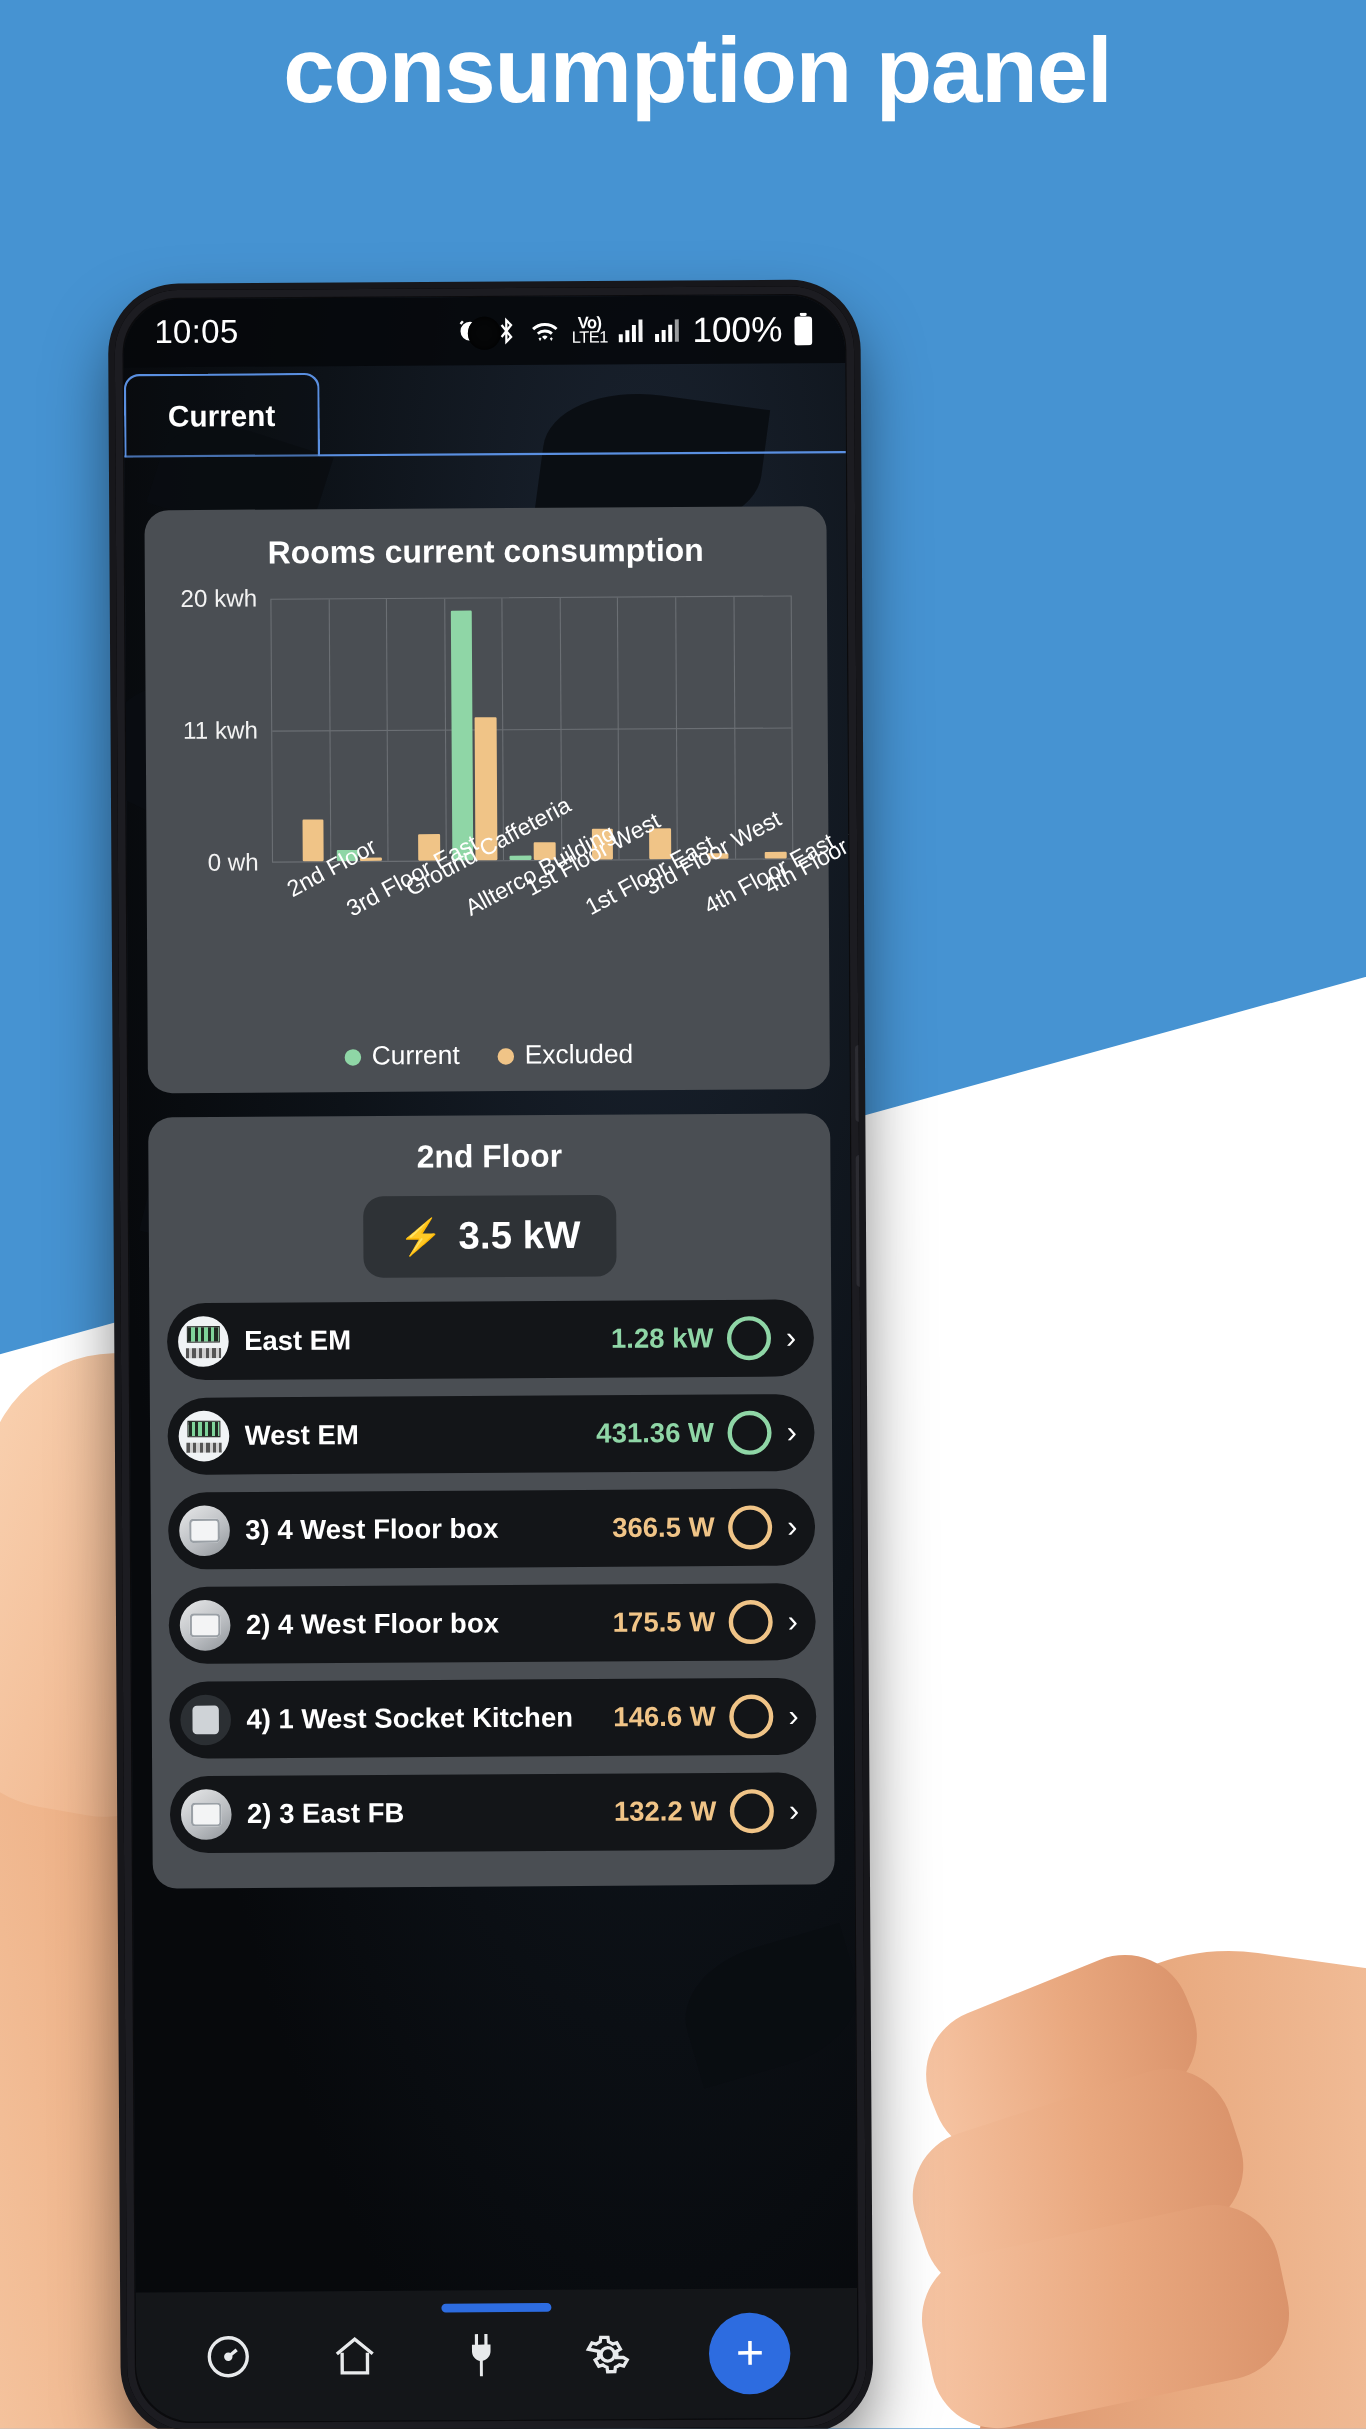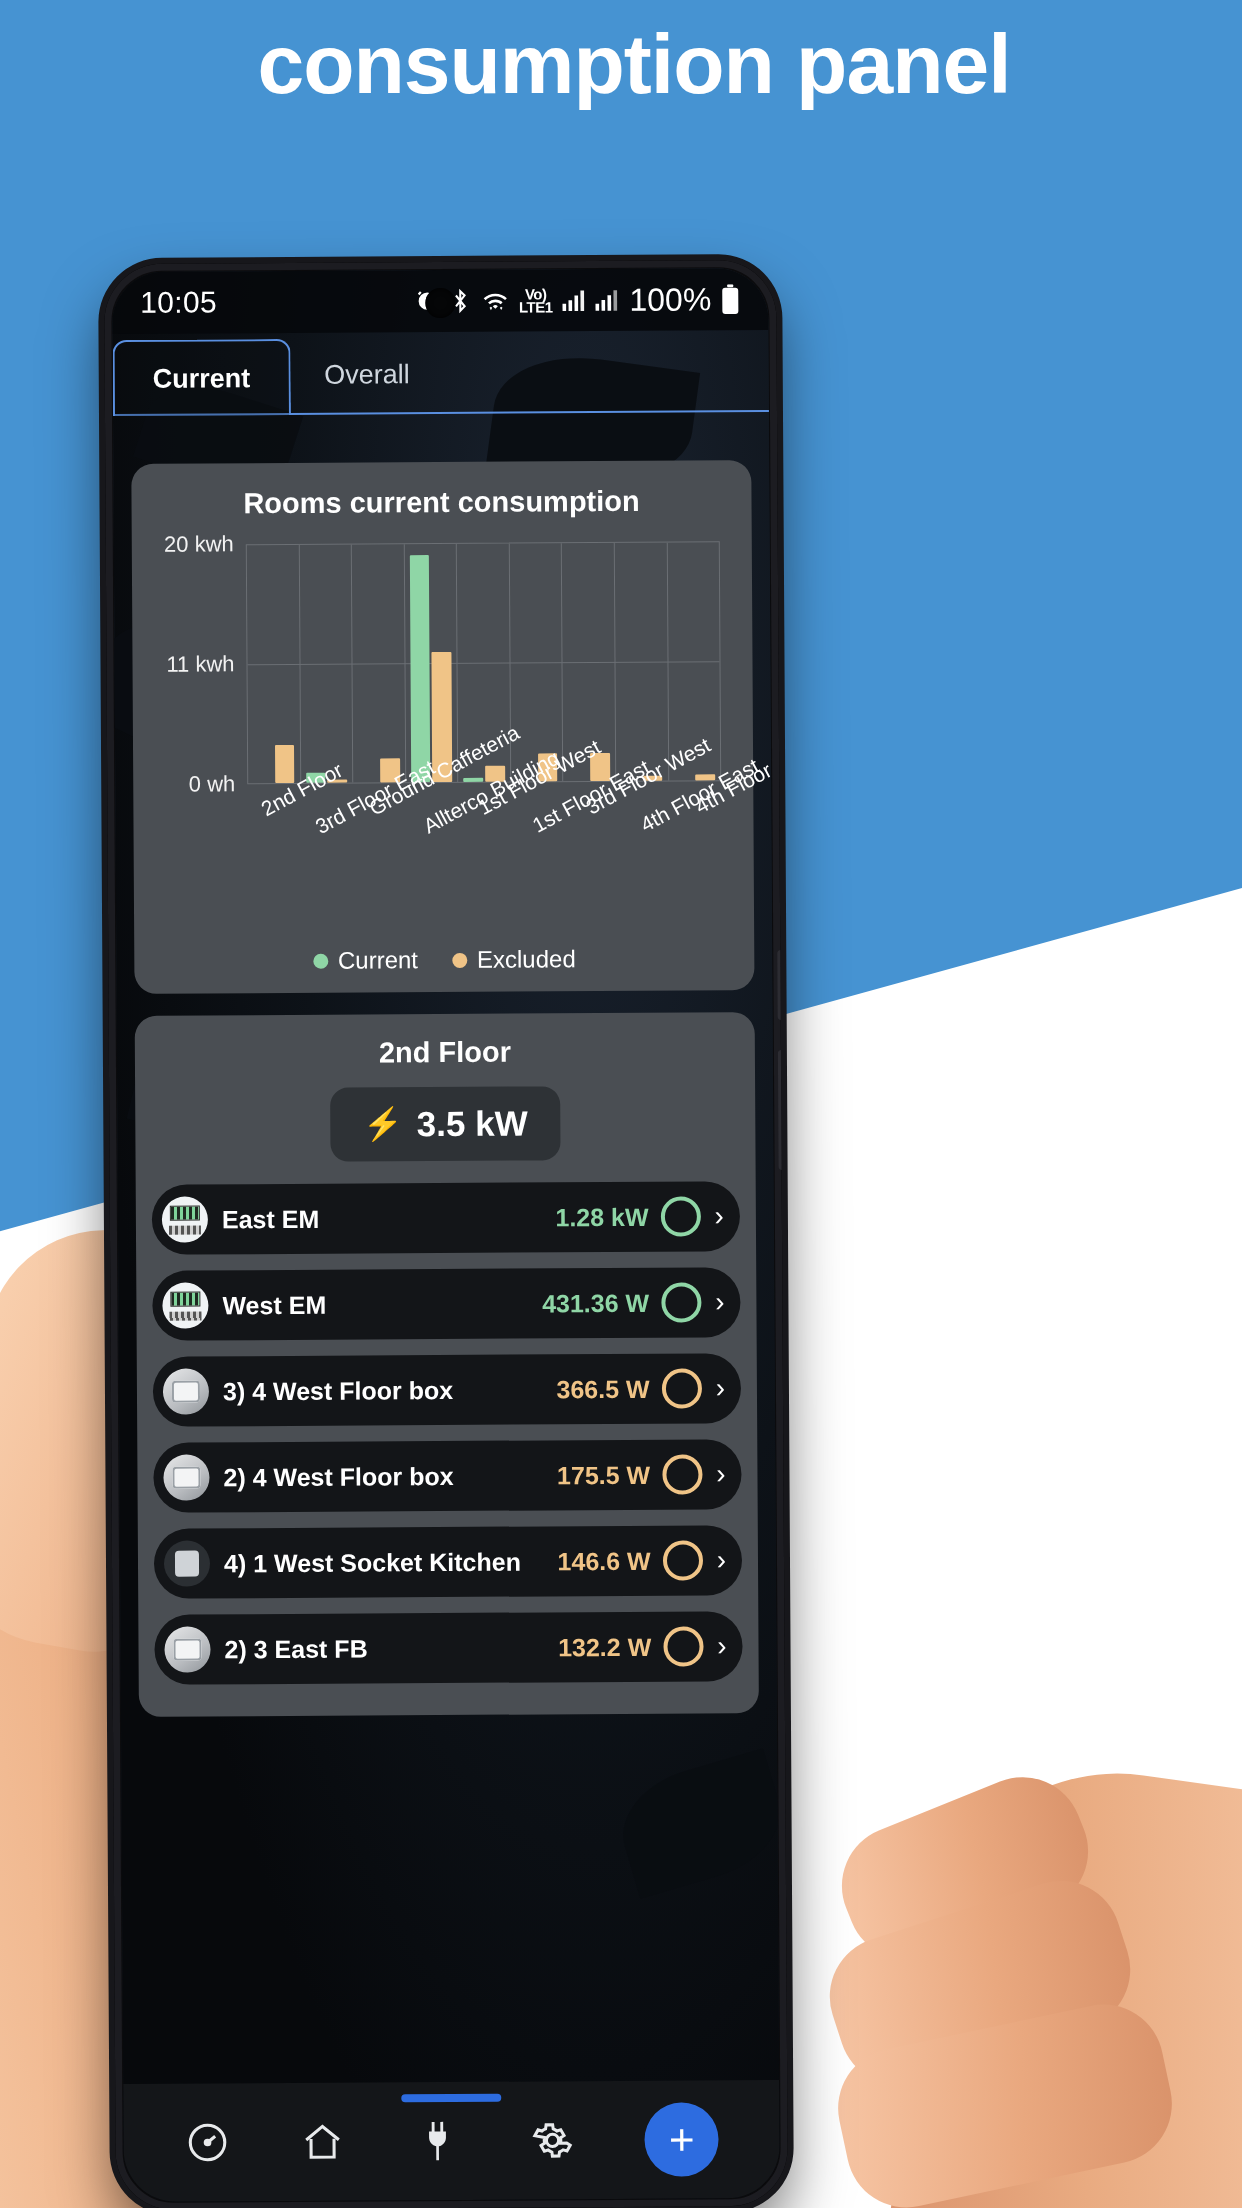--- a/index.html
+++ b/index.html
@@ -335,21 +335,21 @@
         <span>
           <svg width="30" height="26" viewBox="0 0 28 24" fill="#fff">
             <path d="M14 5.5c4.2 0 8 1.6 10.8 4.2l-1.7 1.8C20.7 9.2 17.5 7.9 14 7.9S7.3 9.2 4.9 11.5L3.2 9.7C6 7.1 9.8 5.5 14 5.5z"></path>
             <path d="M14 11c2.6 0 5 1 6.8 2.6l-1.7 1.8A7.5 7.5 0 0014 13.4c-1.9 0-3.7.7-5.1 2l-1.7-1.8A10 10 0 0114 11z"></path>
             <path d="M11.6 17.2l2.4 2.4 2.4-2.4-.1-.1a3.4 3.4 0 00-4.6 0z"></path>
             <path d="M8.6 18.6l1.3-1 1.2 1-1.2 2.2zM18.2 18.6l1.3-1 1.2 1-1.2 2.2z" opacity=".95"></path>
           </svg>
         </span>
         <span style="color:#fff;line-height:1;text-align:center;">
           <span style="display:block;font-size:15px;font-weight:700;letter-spacing:-.5px;">Vo)</span>
-          <span style="display:block;font-size:15px;font-weight:700;letter-spacing:-.5px;margin-top:-2px;">LTE1</span>
+          <span style="display:block;font-size:15px;font-weight:400;letter-spacing:-.5px;margin-top:-2px;">LTE1</span>
         </span>
         <span>
           <svg width="24" height="24" viewBox="0 0 20 20" fill="#fff">
             <rect x="1" y="13" width="3" height="6"></rect>
               <rect x="6" y="10" width="3" height="9"></rect>
             <rect x="11" y="6" width="3" height="13"></rect>
               <rect x="16" y="2" width="3" height="17" opacity=".95"></rect>
           </svg>
         </span>
         <span>
@@ -366,21 +366,20 @@
             <rect x="4.5" y="0" width="5" height="2.4" rx="1"></rect>
             <rect x="0.6" y="2.8" width="12.8" height="21" rx="2.4"></rect>
           </svg>
         </span>
       </div>
     </div>
     <div id="camera-hole"></div>
 
     <div id="tabs">
       <div class="tab active">Current</div>
-      <div class="tab">Overall</div>
       <div id="tabs-spacer"></div>
     </div>
 
     <div id="app-body">
 
       <div id="chart-card">
         <div id="chart-title">Rooms current consumption</div>
 
         <div id="plot-wrap">
           <div id="y-labels">

